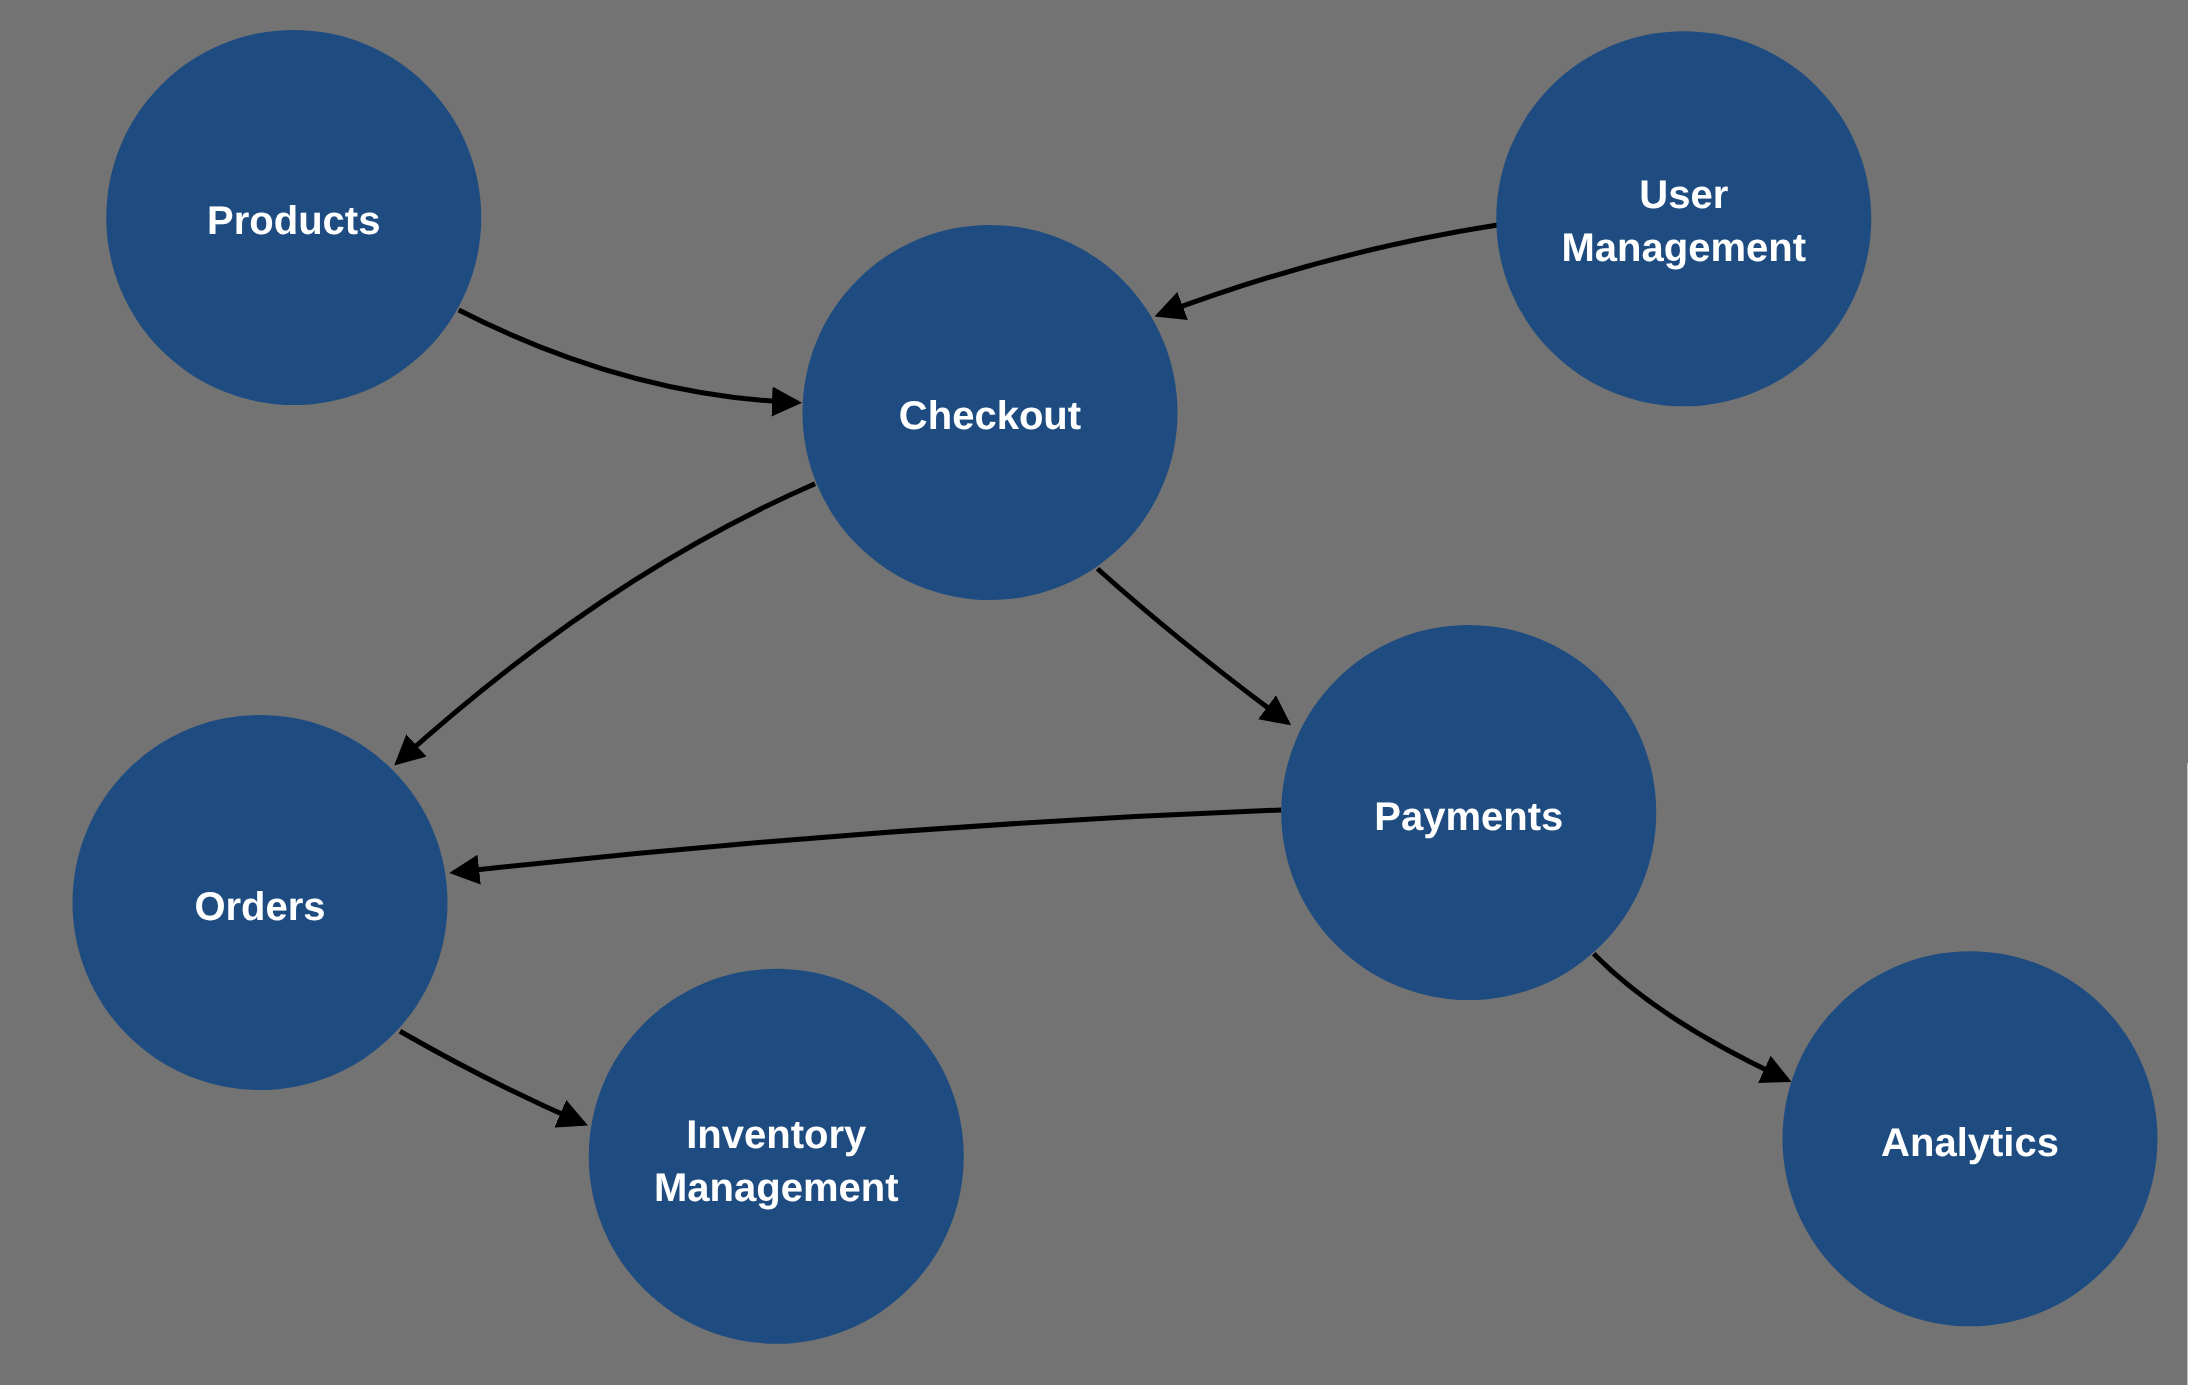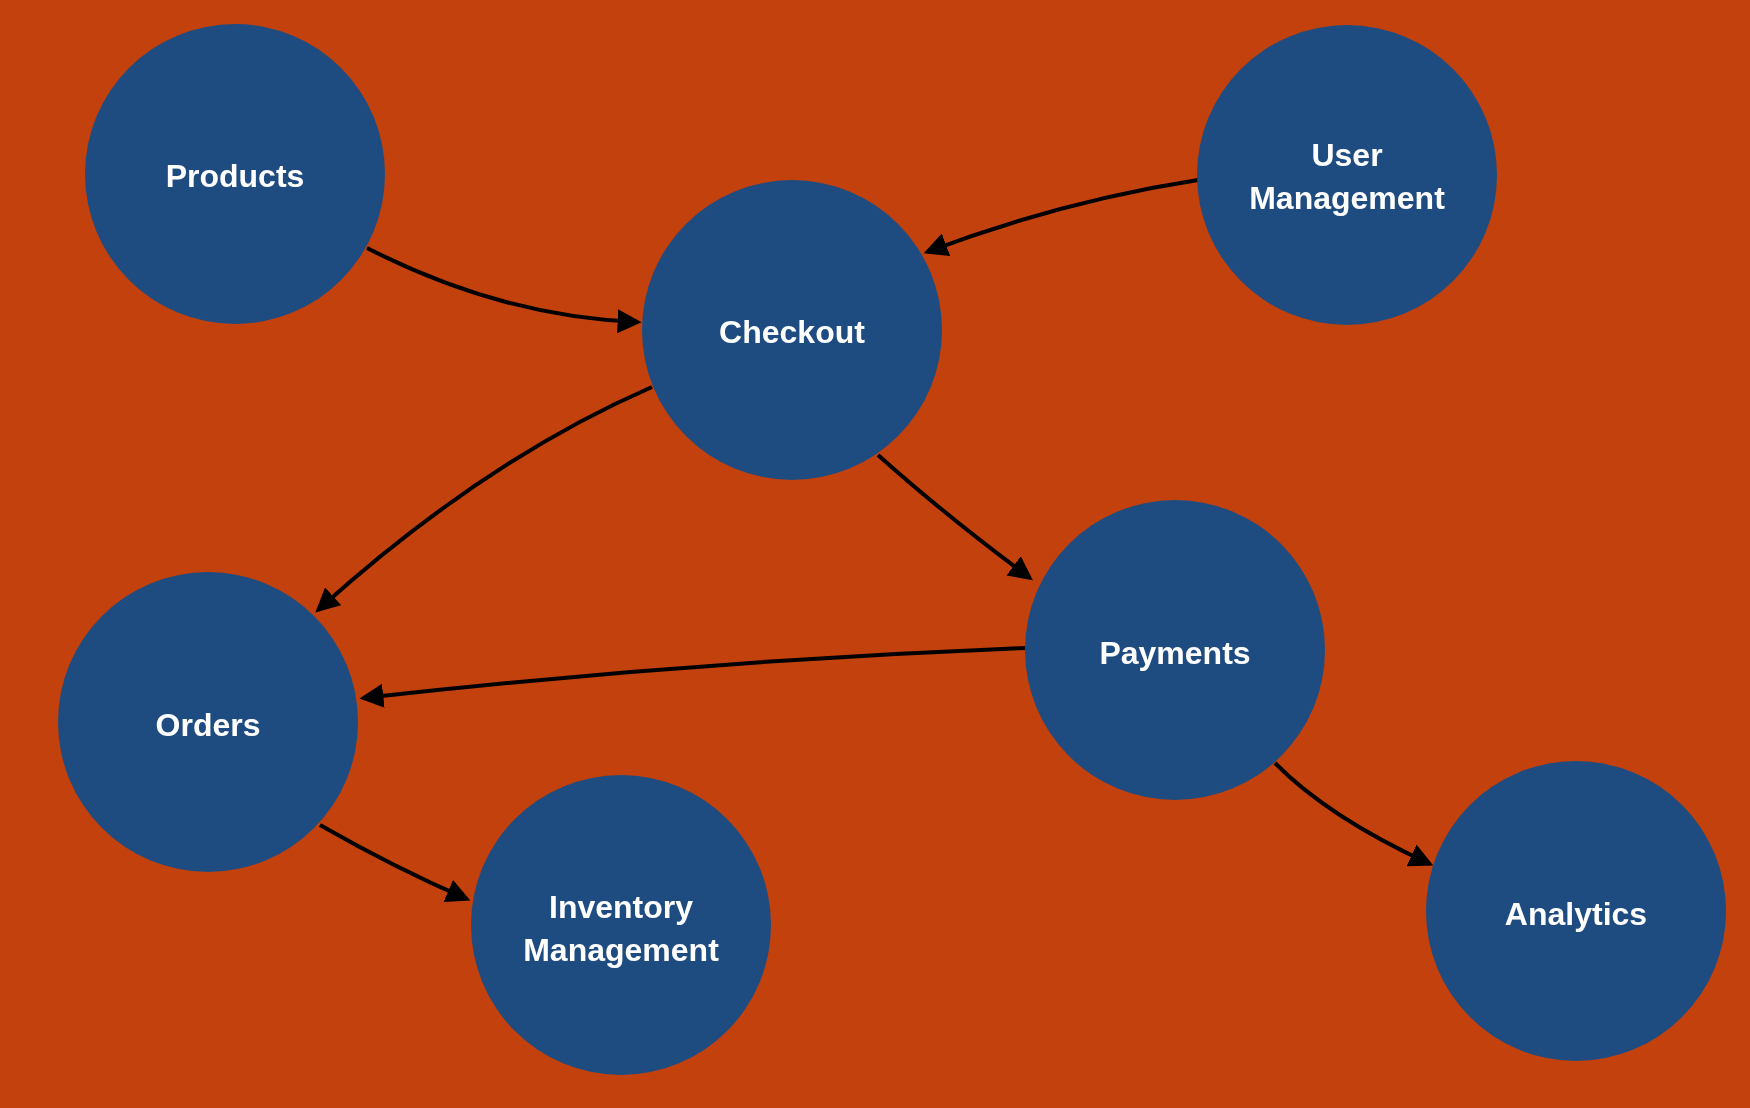--- a/index.html
+++ b/index.html
@@ -5,21 +5,21 @@
   html, body {
     margin: 0;
     padding: 0;
     background: #ffffff;
     font-family: "Liberation Sans", sans-serif;
   }
   .canvas {
     position: relative;
     width: 1750px;
     height: 1108px;
-    background: #c2410c;
+    background: #737373;
     overflow: hidden;
   }
   svg { display: block; }
   .edge {
     fill: none;
     stroke-width: 4;
     stroke-linecap: butt;
   }
   .node-label {
     font-family: "Liberation Sans", sans-serif;

